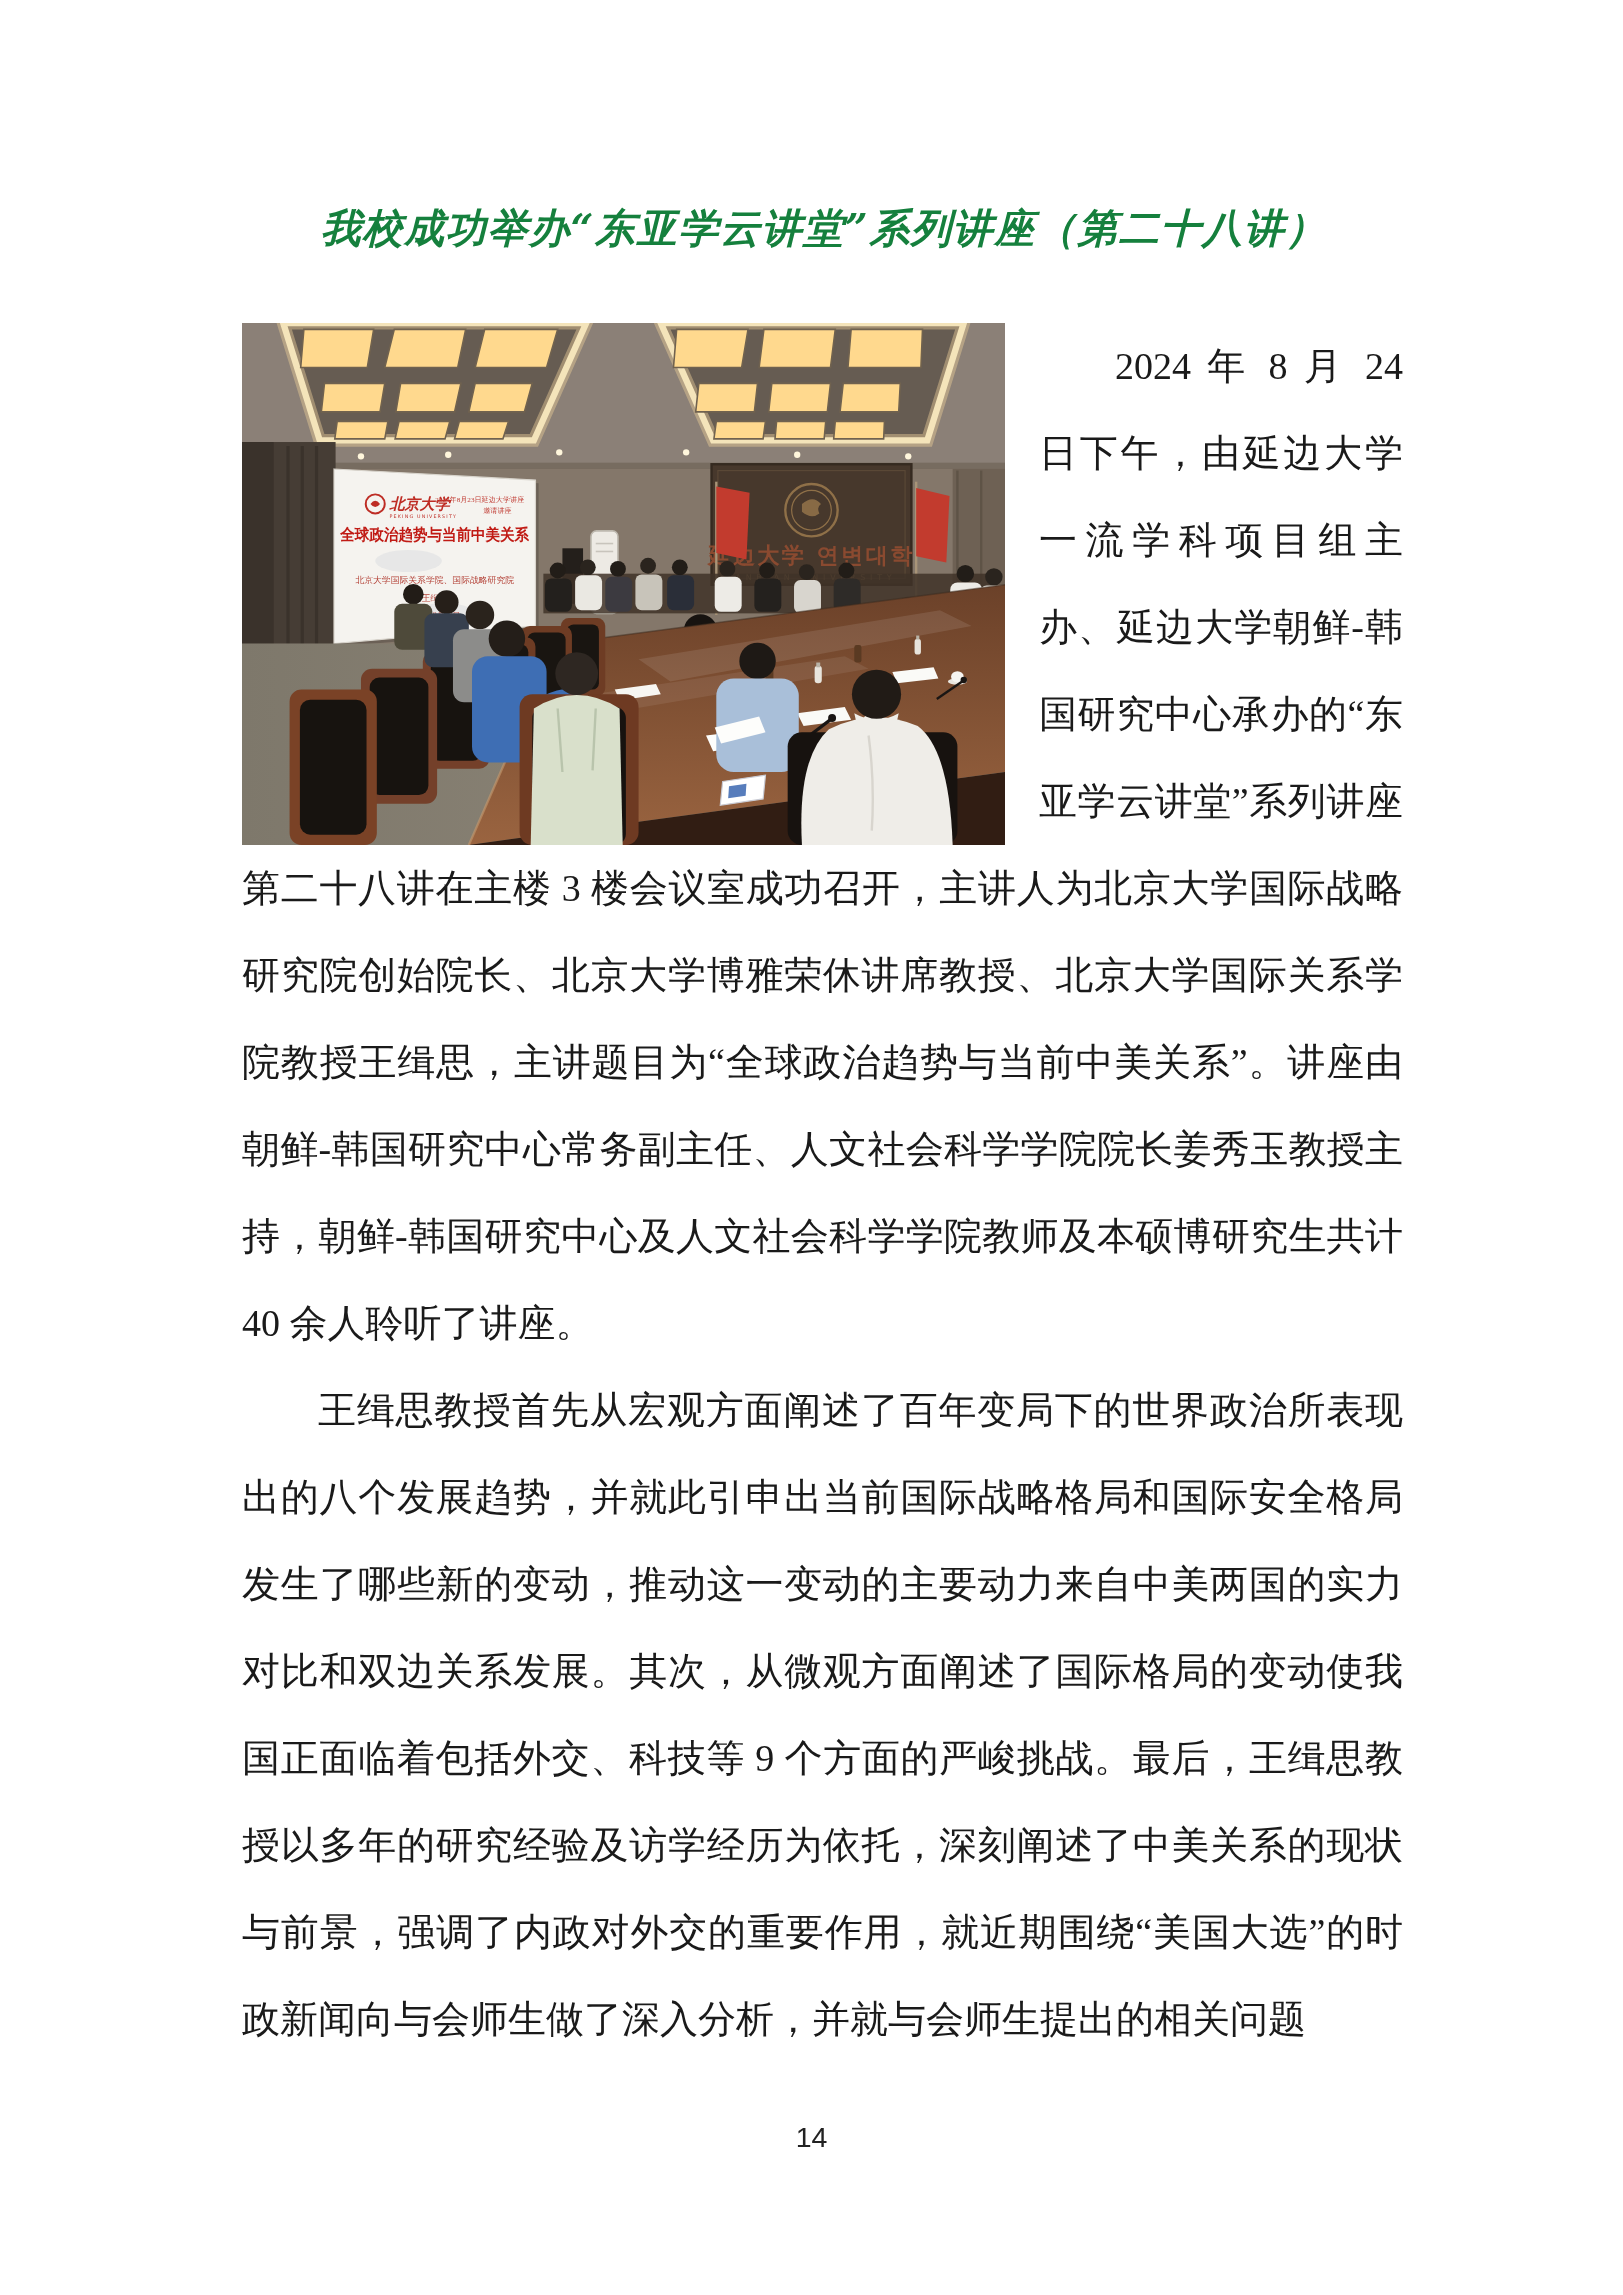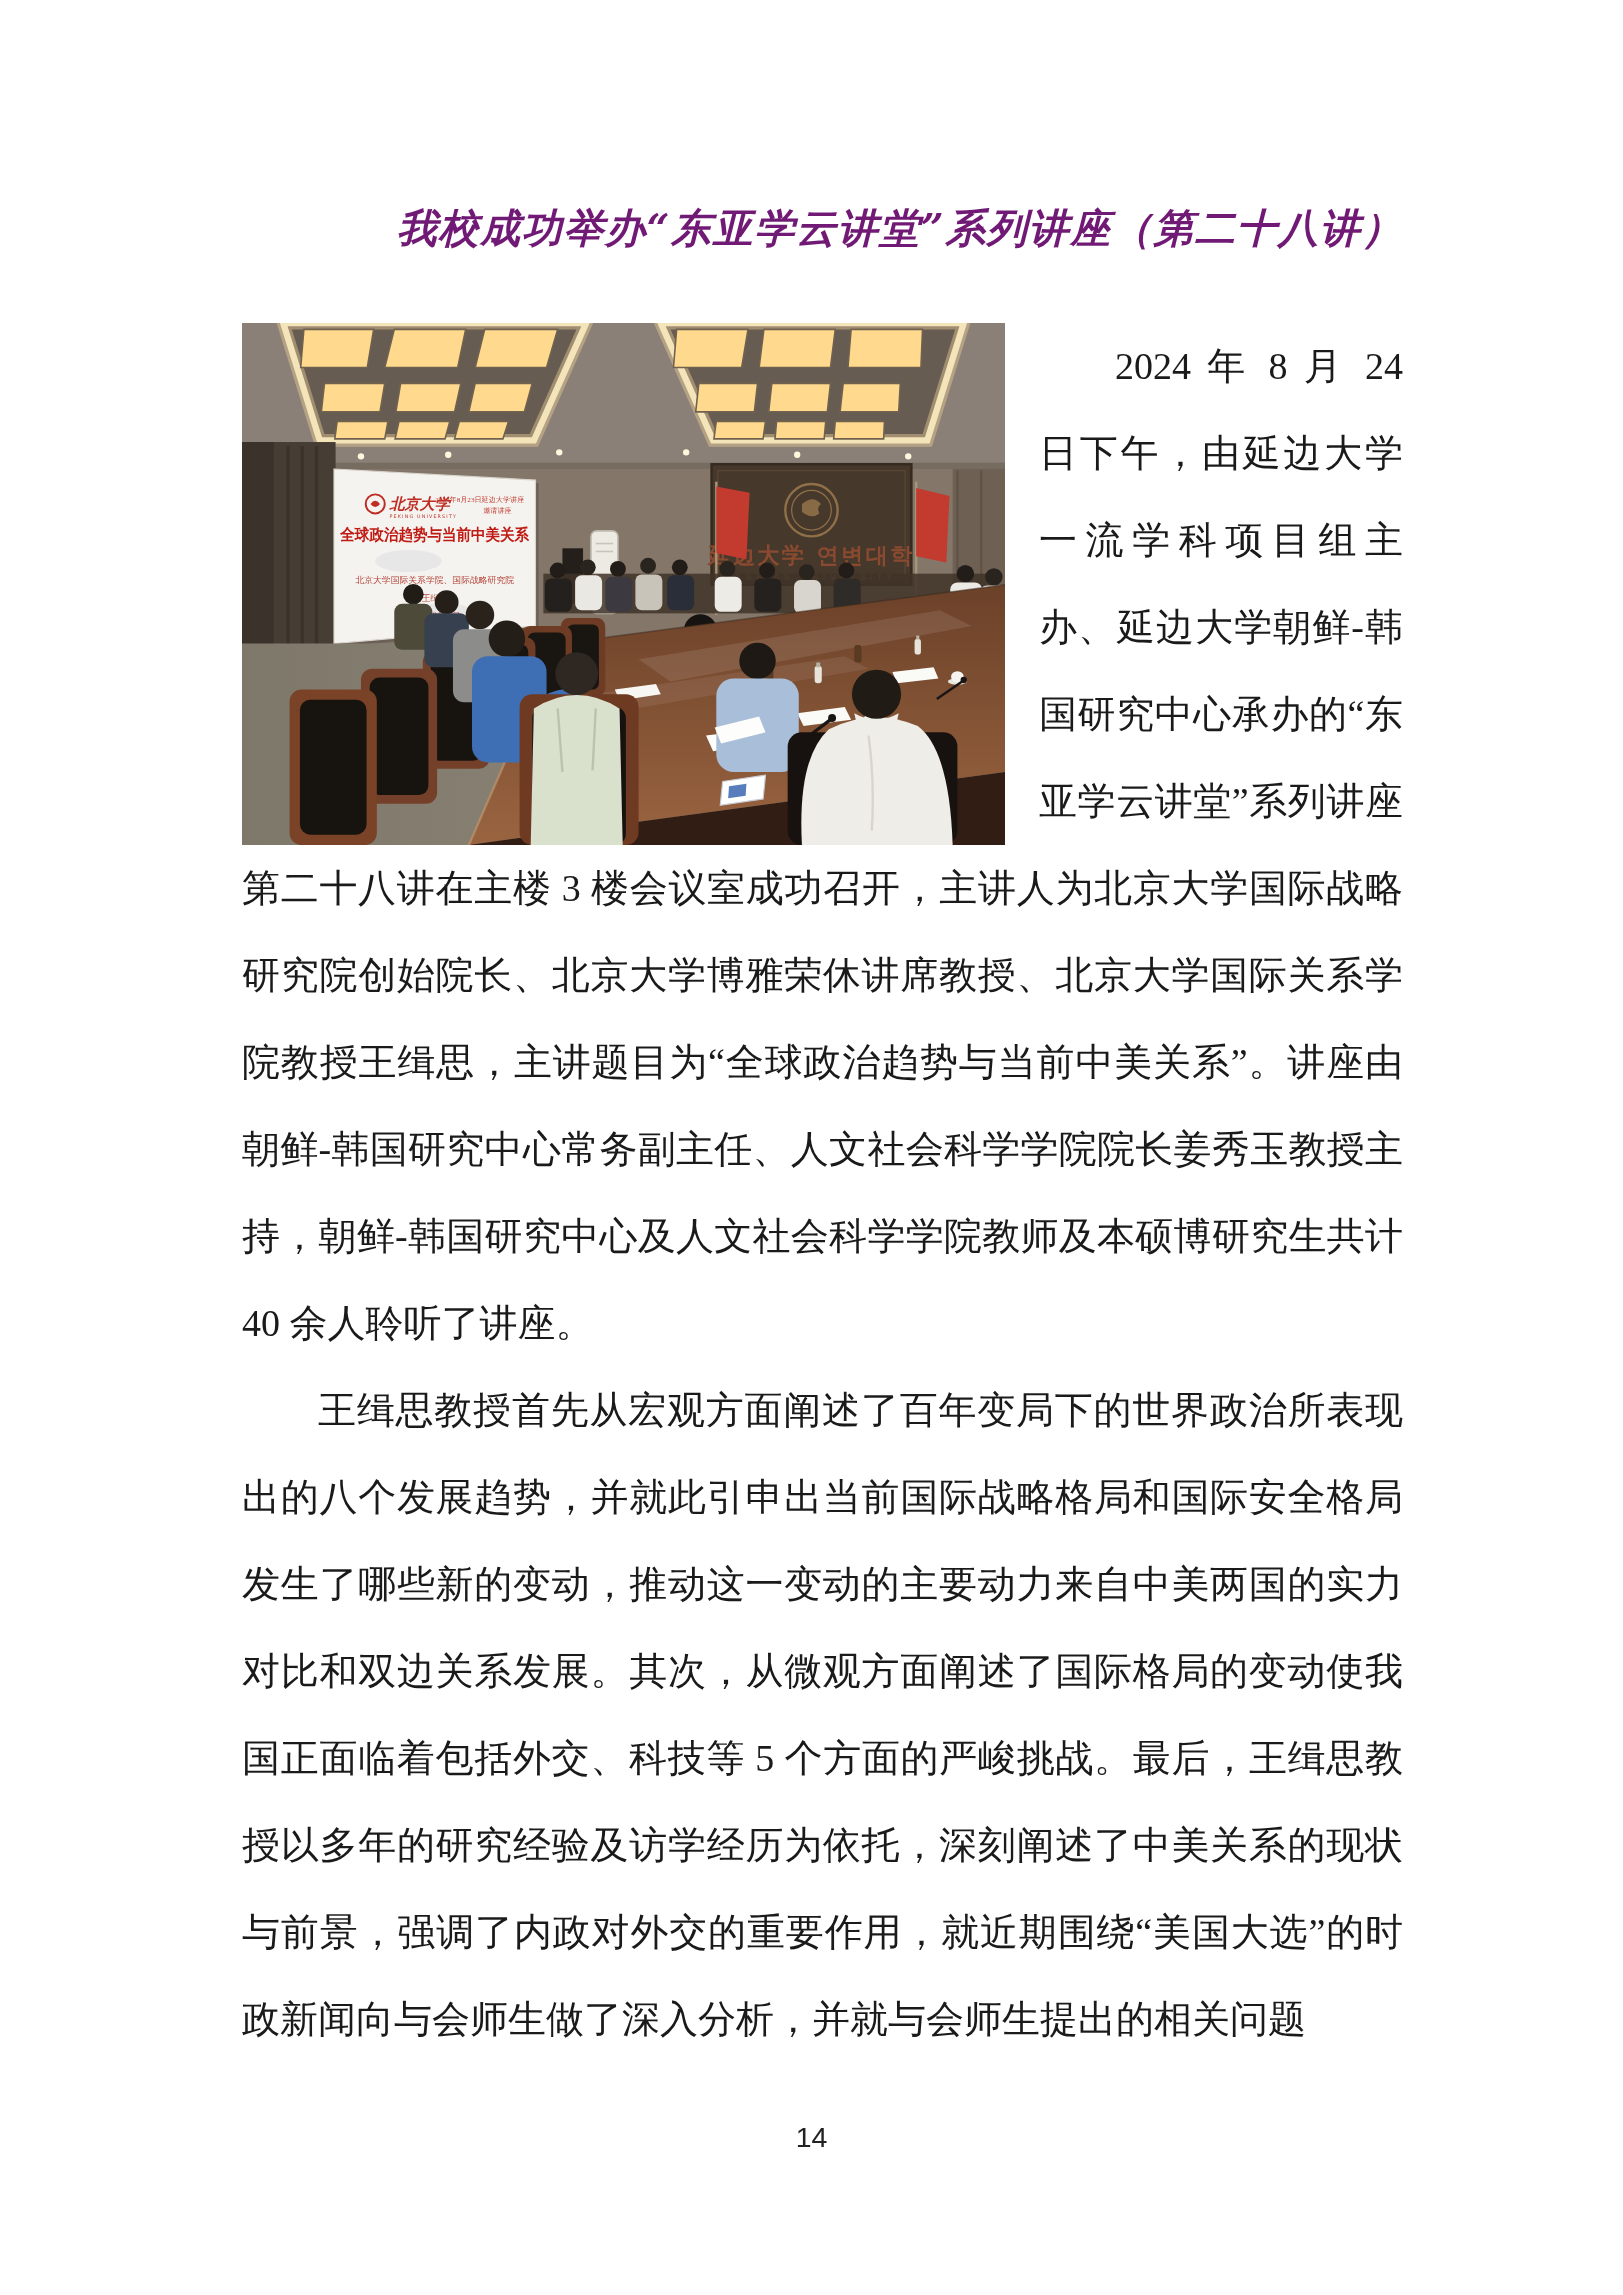--- a/index.html
+++ b/index.html
@@ -14,22 +14,22 @@
     font-family:"Liberation Serif","DejaVu Serif",serif;
     color:#1a1a1a;
   }
   h1.doc-title{
     margin:0 0 68px 0;
     padding-left:79px;
     font-size:40px;
     line-height:55px;
     font-weight:bold;
     font-style:italic;
-    text-align:right;
-    color:#701a75;
+    text-align:left;
+    color:#15803d;
     letter-spacing:1.6px;
     font-family:"DejaVu Serif","Liberation Serif",serif;
   }
   .body-text p{
     margin:0;
     font-size:38px;
     line-height:87px;
     text-align:justify;
     text-justify:inter-ideograph;
     text-indent:76px;
@@ -368,18 +368,18 @@
               <rect x="688" y="516" width="214" height="142" rx="18" fill="#17120F"></rect>
               <path d="M706,658 q-6,-110 34,-146 q56,-28 112,-4 q40,30 44,150 z" fill="#EFEDE8"></path>
               <circle cx="800" cy="468" r="31" fill="#211B16"></circle>
               <path d="M772,492 q28,16 56,0 l-4,18 q-24,10 -48,0 z" fill="#EFEDE8"></path>
               <path d="M790,520 q8,60 4,120" stroke="#D8D5CE" stroke-width="3" fill="none"></path>
             </g>
           </g>
         </svg>
       </span><span>2024 年 8 月 24 日下午，由延边大学一流学科项目组主办、延边大学朝鲜-韩国研究中心承办的“东亚学云讲堂”系列讲座第二十八讲在主楼 3 楼会议室成功召开，主讲人为北京大学国际战略研究院创始院长、北京大学博雅荣休讲席教授、北京大学国际关系学院教授王缉思，主讲题目为“全球政治趋势与当前中美关系”。讲座由朝鲜-韩国研究中心常务副主任、人文社会科学学院院长姜秀玉教授主持，朝鲜-韩国研究中心及人文社会科学学院教师及本硕博研究生共计 40 余人聆听了讲座。</span>
     </p>
-    <p><span>王缉思教授首先从宏观方面阐述了百年变局下的世界政治所表现出的八个发展趋势，并就此引申出当前国际战略格局和国际安全格局发生了哪些新的变动，推动这一变动的主要动力来自中美两国的实力对比和双边关系发展。其次，从微观方面阐述了国际格局的变动使我国正面临着包括外交、科技等 5 个方面的严峻挑战。最后，王缉思教授以多年的研究经验及访学经历为依托，深刻阐述了中美关系的现状与前景，强调了内政对外交的重要作用，就近期围绕“美国大选”的时政新闻向与会师生做了深入分析，并就与会师生提出的相关问题</span></p>
+    <p><span>王缉思教授首先从宏观方面阐述了百年变局下的世界政治所表现出的八个发展趋势，并就此引申出当前国际战略格局和国际安全格局发生了哪些新的变动，推动这一变动的主要动力来自中美两国的实力对比和双边关系发展。其次，从微观方面阐述了国际格局的变动使我国正面临着包括外交、科技等 9 个方面的严峻挑战。最后，王缉思教授以多年的研究经验及访学经历为依托，深刻阐述了中美关系的现状与前景，强调了内政对外交的重要作用，就近期围绕“美国大选”的时政新闻向与会师生做了深入分析，并就与会师生提出的相关问题</span></p>
   </div>
 
   <div class="page-number">14</div>
 </div>
 
 
 </body></html>

